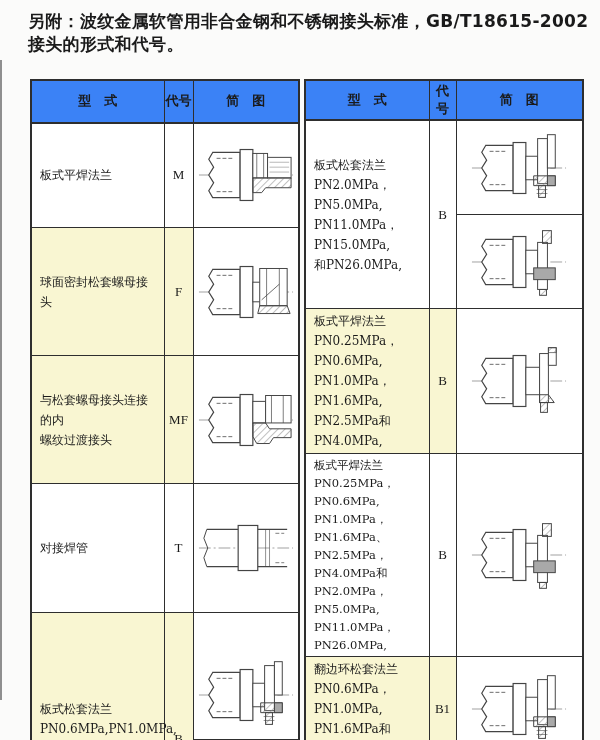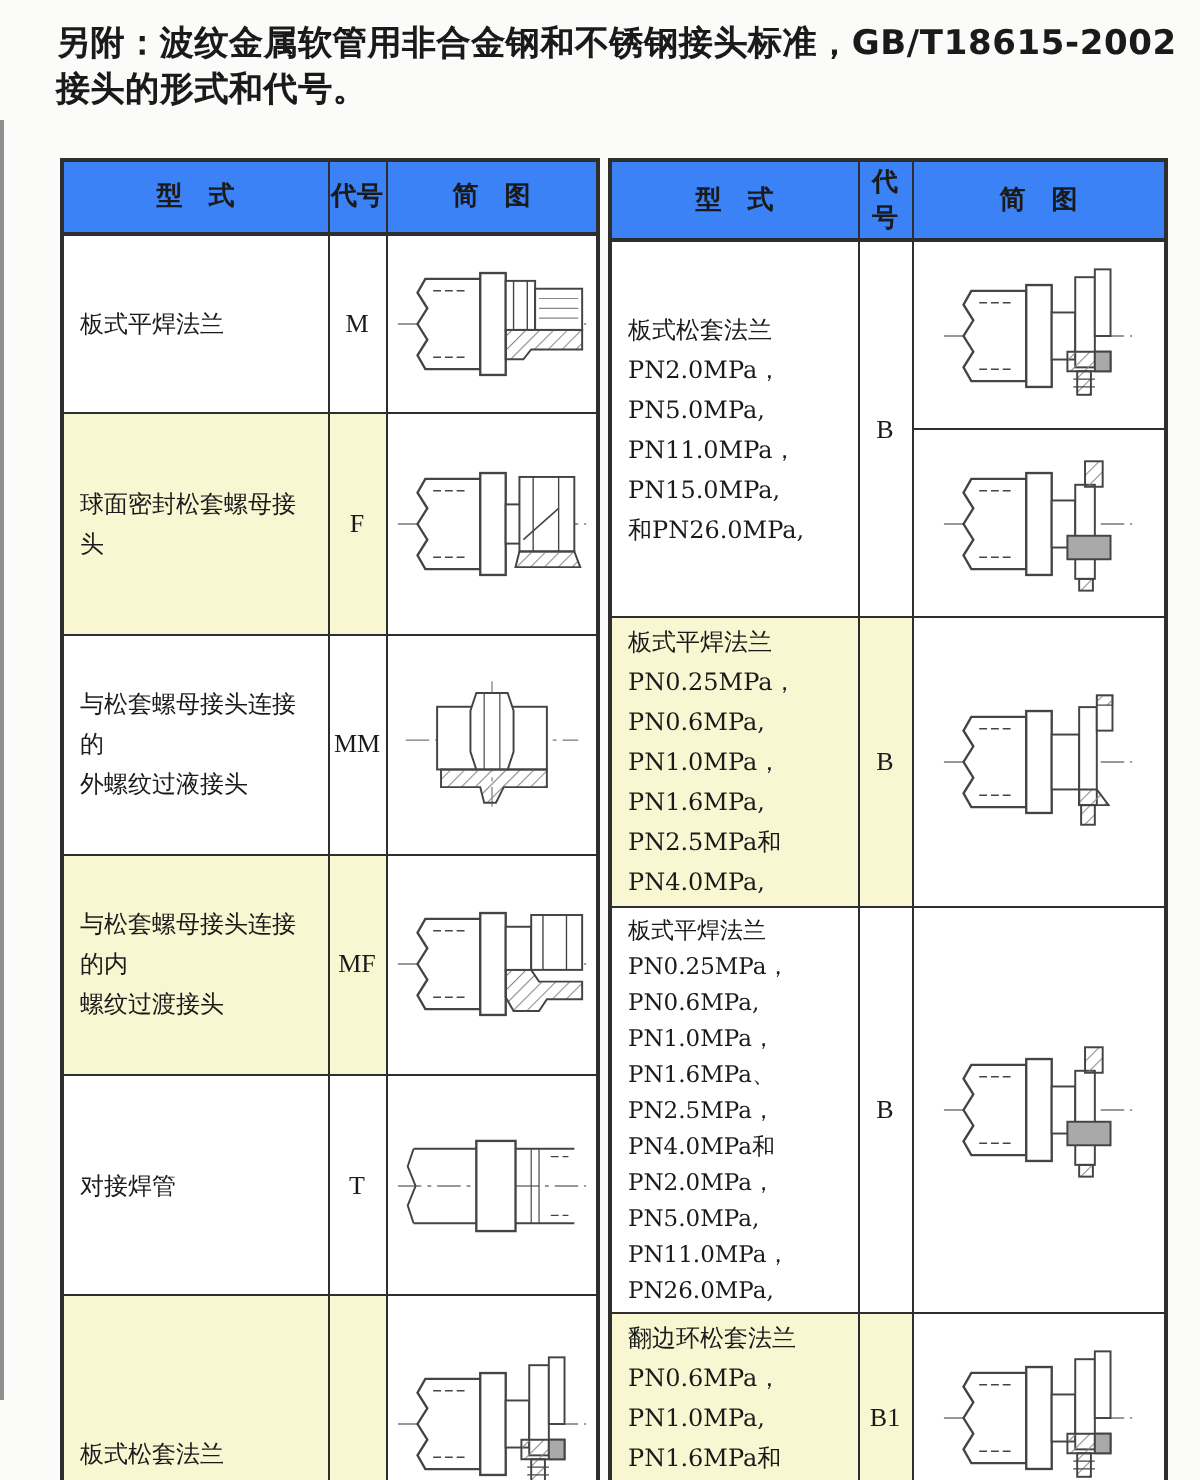--- a/index.html
+++ b/index.html
@@ -168,32 +168,20 @@
       <td class="type hl">球面密封松套螺母接头</td>
       <td class="code hl">F</td>
       <td class="diag">
             <div class="figwrap">
         <svg class="fig" viewBox="0 0 100 72">
                 <use href="#sym-union-nut"></use>
               </svg>
             </div>
           </td>
     </tr>
-    <tr style="height:90px;">
-      <td class="type">与松套螺母接头连接的
-外螺纹过液接头</td>
-      <td class="code">MM</td>
-      <td class="diag">
-            <div class="figwrap">
-        <svg class="fig" viewBox="0 0 100 72">
-                <use href="#sym-nipple-front"></use>
-              </svg>
-            </div>
-          </td>
-    </tr>
     <tr style="height:90px;margin-top:28px;">
       <td class="type hl">与松套螺母接头连接的内
 螺纹过渡接头</td>
       <td class="code hl">MF</td>
       <td class="diag">
             <div class="figwrap">
         <svg class="fig" viewBox="0 0 100 72">
                 <use href="#sym-female-union"></use>
               </svg>
             </div>

